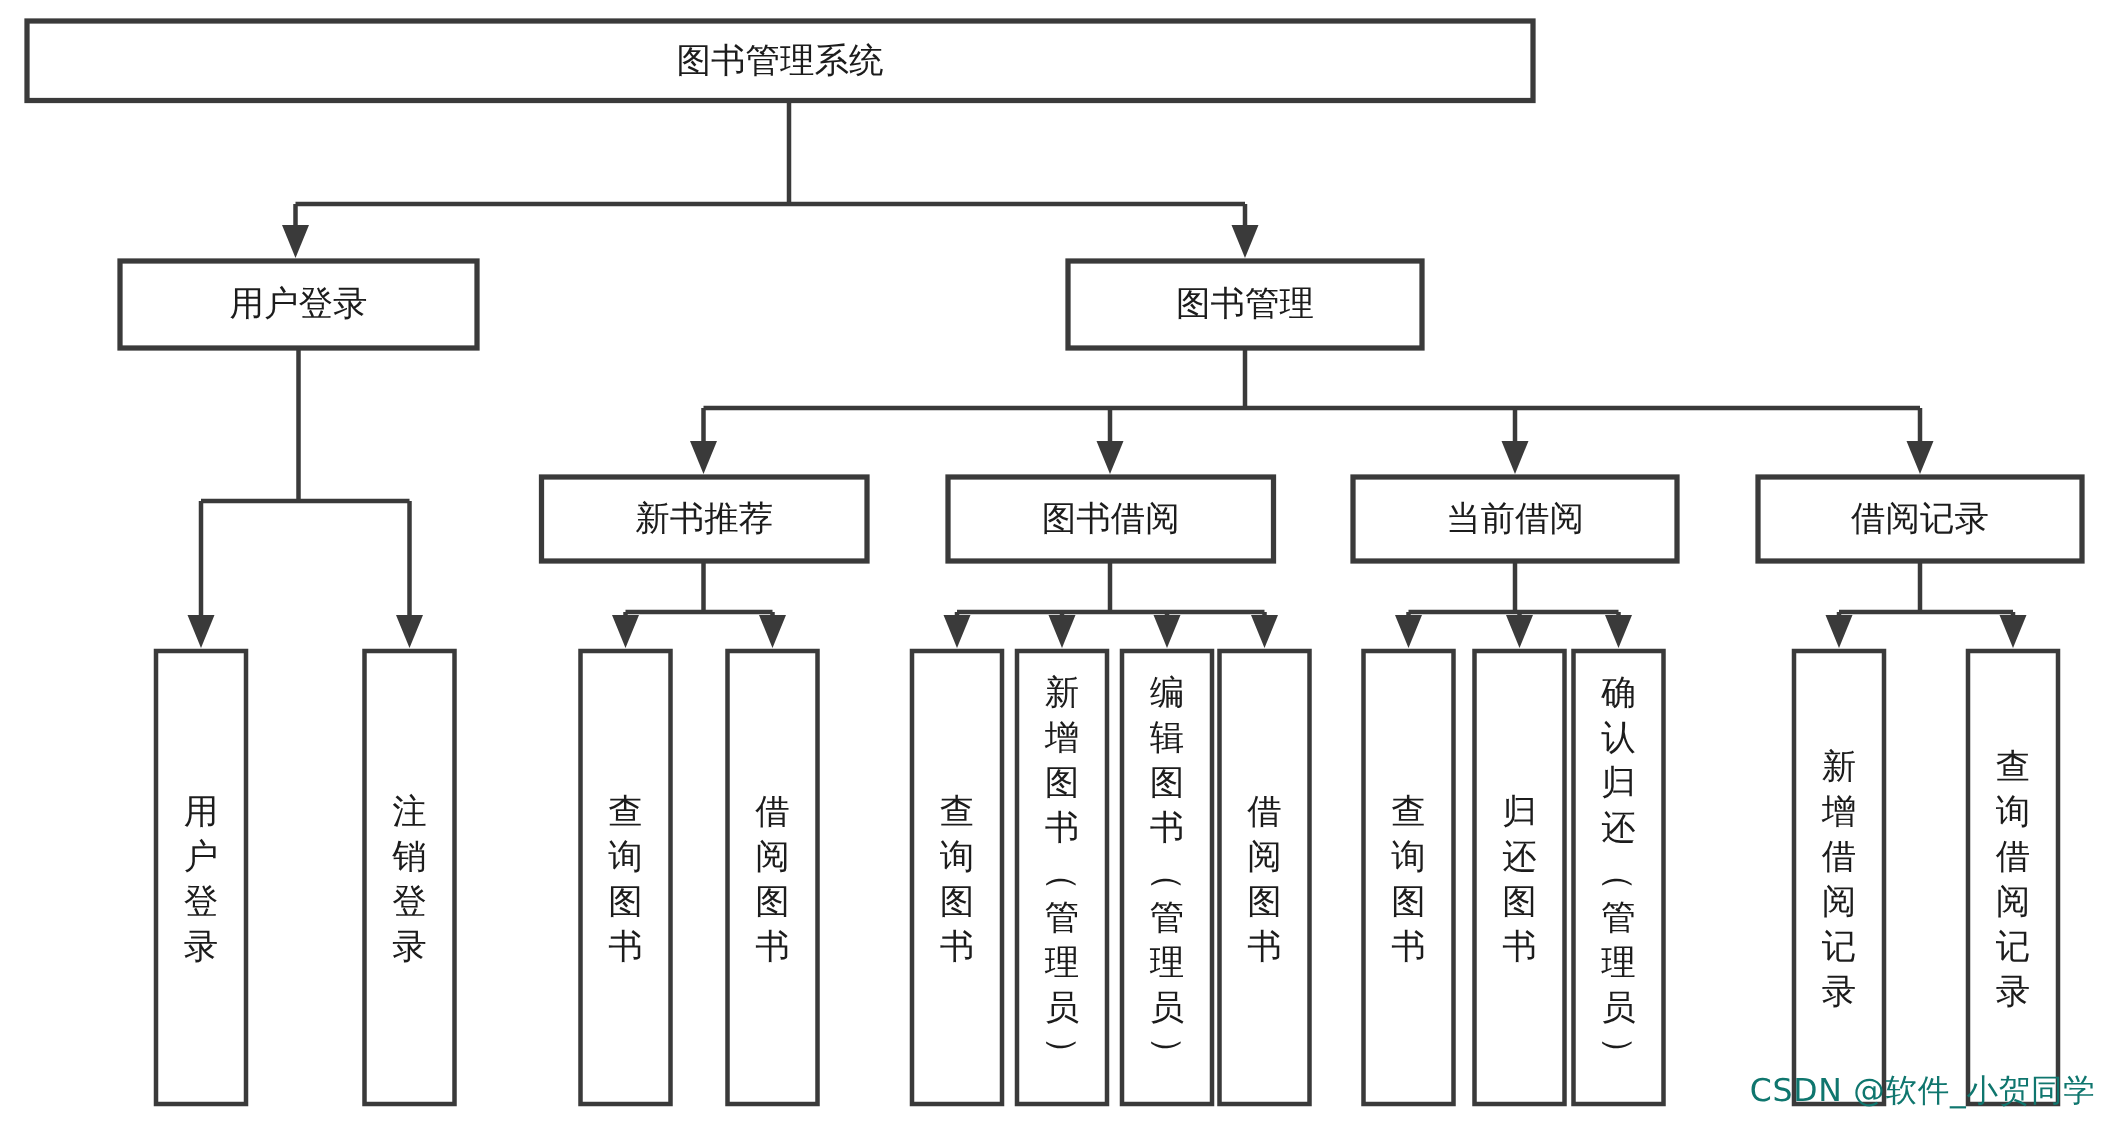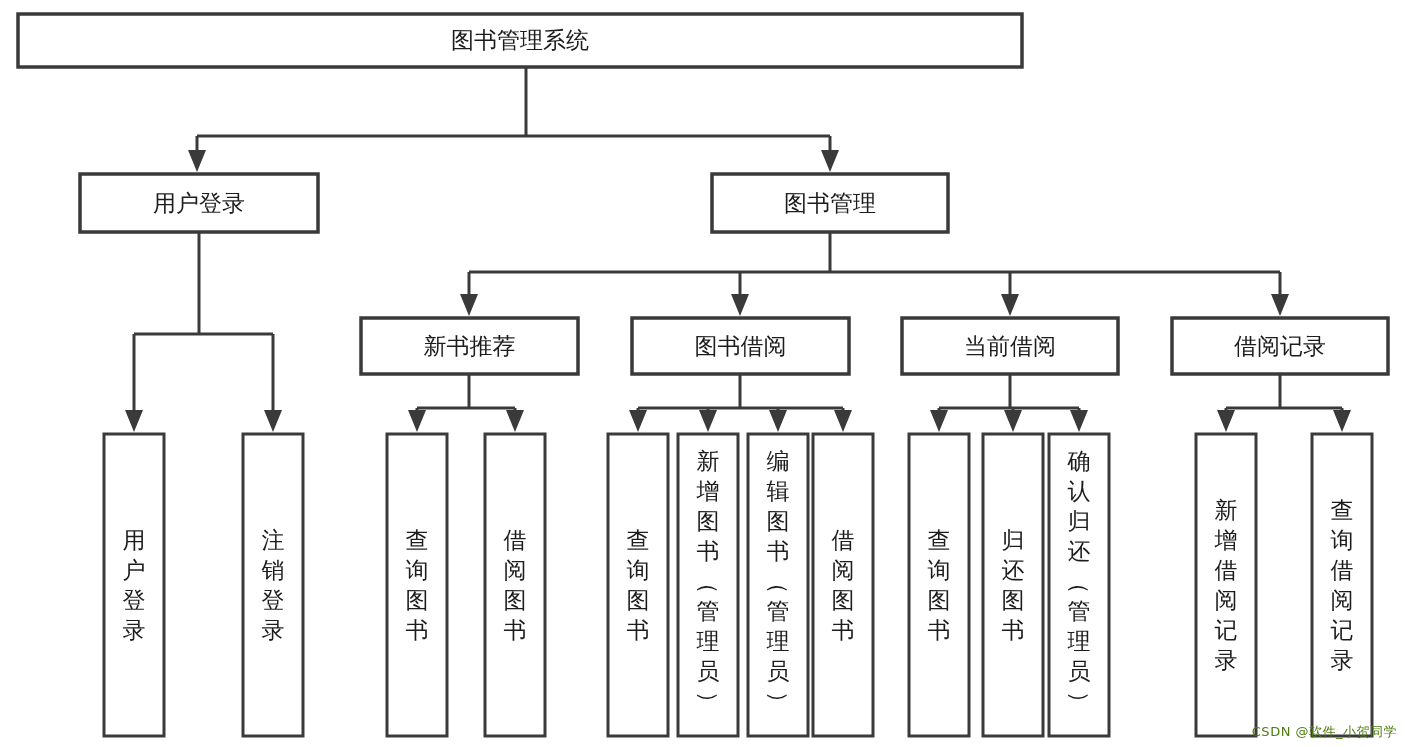--- a/index.html
+++ b/index.html
@@ -57,22 +57,22 @@
     fill: #1c1c1c;
     font-family: "DejaVu Sans", "Liberation Sans", sans-serif;
     font-size: 23px;
     text-anchor: middle;
   }
   .watermark {
     position: absolute;
     right: 8px;
     bottom: 6px;
     font-family: "DejaVu Sans", "Liberation Sans", sans-serif;
-    font-size: 13px;
-    color: #4d7c0f;
+    font-size: 21px;
+    color: #0f766e;
     letter-spacing: 0.5px;
     white-space: nowrap;
     pointer-events: none;
   }
 </style>
 </head>
 <body>
 
 <div id="diagram-root">
   <svg class="diagram" viewBox="0 0 1405 747" xmlns="http://www.w3.org/2000/svg">

